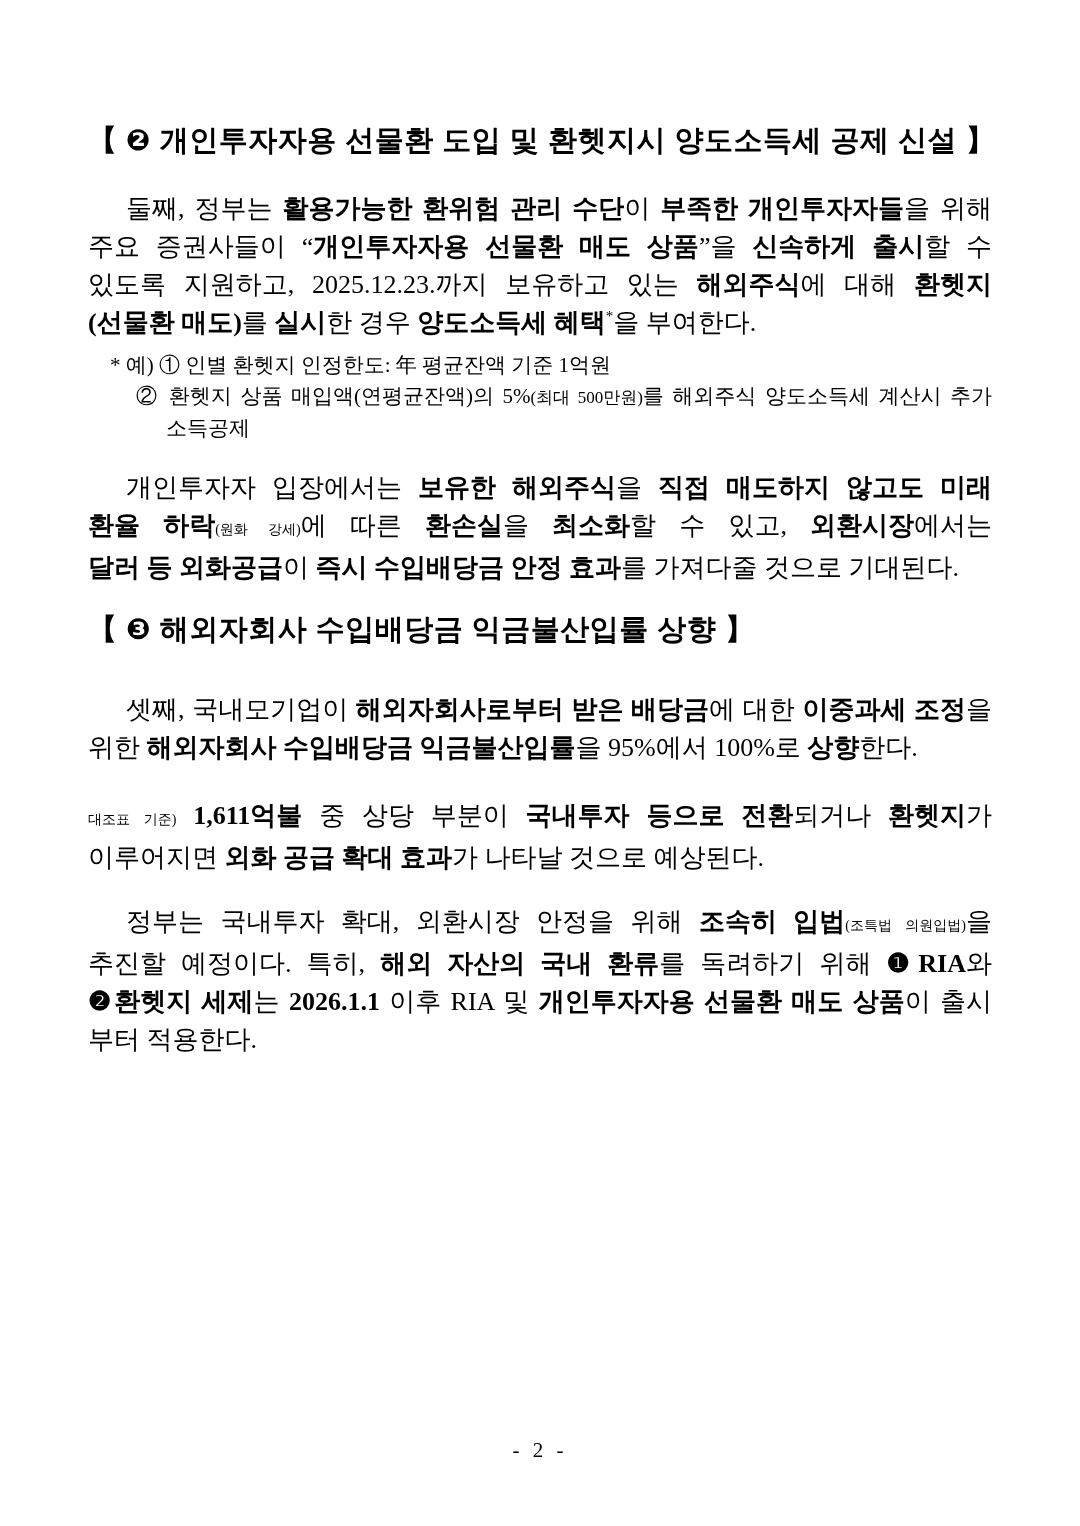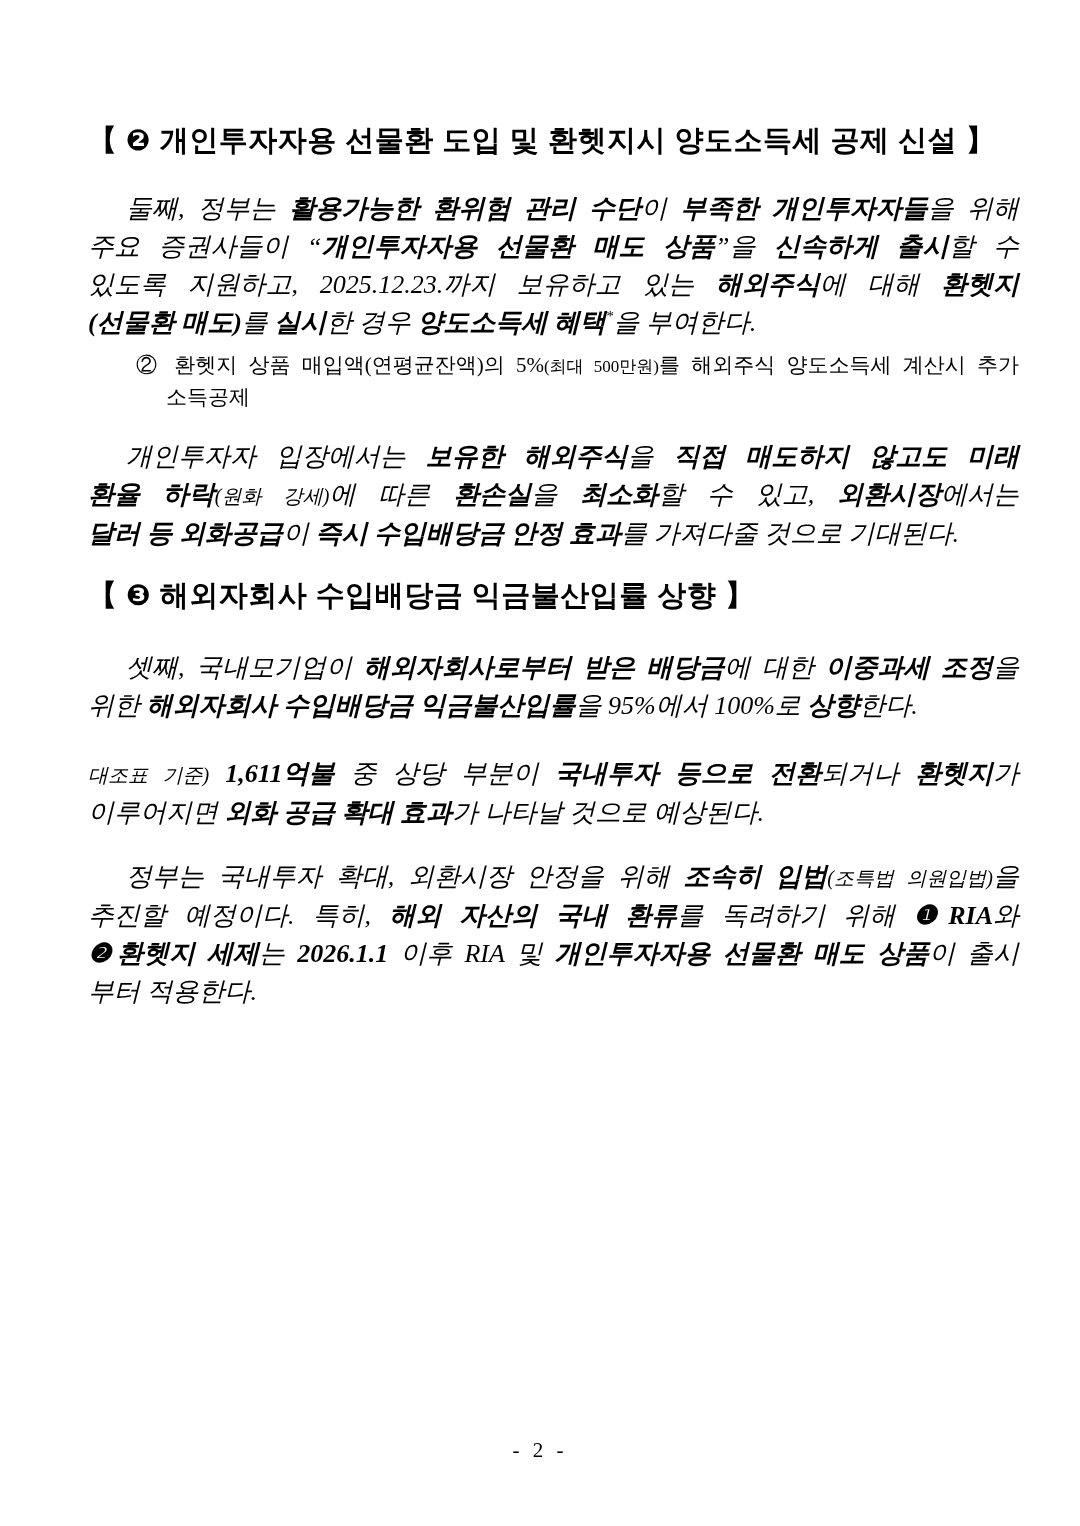--- a/index.html
+++ b/index.html
@@ -11,67 +11,66 @@
     position: relative;
     width: 1080px;
     height: 1526px;
     margin: 0 auto;
     background: #ffffff;
     color: #000000;
     font-family: "Liberation Serif", "DejaVu Serif", serif;
     overflow: hidden;
   }
   .content {
-    padding: 118px 61px 0 88px;
+    padding: 118px 88px 0 88px;
   }
   
   .heading {
     font-family: "Liberation Sans", "DejaVu Sans", sans-serif;
     font-weight: bold;
     font-size: 29px;
     line-height: 44px;
     letter-spacing: 0.5px;
     white-space: nowrap;
   }
   
   .para {
     font-size: 26px;
     line-height: 38px;
-    font-style: italic;
   }
   .line {
     text-align: justify;
     text-align-last: justify;
     text-justify: inter-word;
   }
   .line.last {
     text-align-last: left;
   }
   .line.indent {
     text-indent: 38px;
   }
   .b   { font-weight: bold; }
-  .sm  { font-size: 20px; }
+  .sm  { font-size: 14px; }
   .sup { vertical-align: super; font-size: 15px; line-height: 0; }
   
   .footnote {
     font-size: 21px;
     line-height: 31px;
     margin: 8px 0 0 0;
   }
   .footnote .sm { font-size: 17px; }
   .fn1 { padding-left: 22px; }
   .fn2 { padding-left: 48px; }
   .fn3 { padding-left: 78px; }
   
   [data-name="section-2-heading"] { margin-bottom: 28px; }
   [data-name="para-1"]            { margin-bottom: 0; }
   [data-name="footnote"]          { margin-bottom: 25px; }
   [data-name="para-2"]            { margin-bottom: 20px; }
-  [data-name="section-3-heading"] { margin-bottom: 32px; }
+  [data-name="section-3-heading"] { margin-bottom: 40px; }
   [data-name="para-3"]            { margin-bottom: 30px; }
   [data-name="para-4"]            { margin-bottom: 26px; }
   [data-name="para-5"]            { margin-bottom: 16px; }
   
   .page-footer {
     position: absolute;
     left: 0;
     top: 1438px;
     width: 100%;
     text-align: center;
@@ -86,20 +85,21 @@
 <div class="page" data-name="document-page">
   <div class="content" data-name="document-body">
       <div data-name="section-2-heading" class="heading">【 ❷ 개인투자자용 선물환 도입 및 환헷지시 양도소득세 공제 신설 】</div>
       <div data-name="para-1" class="para">
         <div class="line indent" data-name="text-line"><span data-name="text-run">둘째, 정부는 </span><span class="b" data-name="text-run">활용가능한 환위험 관리 수단</span><span data-name="text-run">이 </span><span class="b" data-name="text-run">부족한 개인투자자들</span><span data-name="text-run">을 위해</span></div>
         <div class="line" data-name="text-line"><span data-name="text-run">주요 증권사들이 “</span><span class="b" data-name="text-run">개인투자자용 선물환 매도 상품</span><span data-name="text-run">”을 </span><span class="b" data-name="text-run">신속하게 출시</span><span data-name="text-run">할 수</span></div>
         <div class="line" data-name="text-line"><span data-name="text-run">있도록 지원하고, 2025.12.23.까지 보유하고 있는 </span><span class="b" data-name="text-run">해외주식</span><span data-name="text-run">에 대해 </span><span class="b" data-name="text-run">환헷지</span></div>
         <div class="line last" data-name="text-line"><span class="b" data-name="text-run">(선물환 매도)</span><span data-name="text-run">를 </span><span class="b" data-name="text-run">실시</span><span data-name="text-run">한 경우 </span><span class="b" data-name="text-run">양도소득세 혜택</span><span class="sup" data-name="text-run">*</span><span data-name="text-run">을 부여한다.</span></div>
       </div>
       <div data-name="footnote" class="footnote">
+        <div class="line last fn1" data-name="text-line"><span data-name="text-run">* 예) ① 인별 환헷지 인정한도: 年 평균잔액 기준 1억원</span></div>
         <div class="line fn2" data-name="text-line"><span data-name="text-run">② 환헷지 상품 매입액(연평균잔액)의 5%</span><span class="sm" data-name="text-run">(최대 500만원)</span><span data-name="text-run">를 해외주식 양도소득세 계산시 추가</span></div>
         <div class="line last fn3" data-name="text-line"><span data-name="text-run">소득공제</span></div>
       </div>
       <div data-name="para-2" class="para">
         <div class="line indent" data-name="text-line"><span data-name="text-run">개인투자자 입장에서는 </span><span class="b" data-name="text-run">보유한 해외주식</span><span data-name="text-run">을 </span><span class="b" data-name="text-run">직접 매도하지 않고도 미래</span></div>
         <div class="line" data-name="text-line"><span class="b" data-name="text-run">환율 하락</span><span class="sm" data-name="text-run">(원화 강세)</span><span data-name="text-run">에 따른 </span><span class="b" data-name="text-run">환손실</span><span data-name="text-run">을 </span><span class="b" data-name="text-run">최소화</span><span data-name="text-run">할 수 있고, </span><span class="b" data-name="text-run">외환시장</span><span data-name="text-run">에서는</span></div>
         <div class="line last" data-name="text-line"><span class="b" data-name="text-run">달러 등 외화공급</span><span data-name="text-run">이 </span><span class="b" data-name="text-run">즉시 수입배당금 안정 효과</span><span data-name="text-run">를 가져다줄 것으로 기대된다.</span></div>
       </div>
       <div data-name="section-3-heading" class="heading">【 ❸ 해외자회사 수입배당금 익금불산입률 상향 】</div>
       <div data-name="para-3" class="para">

